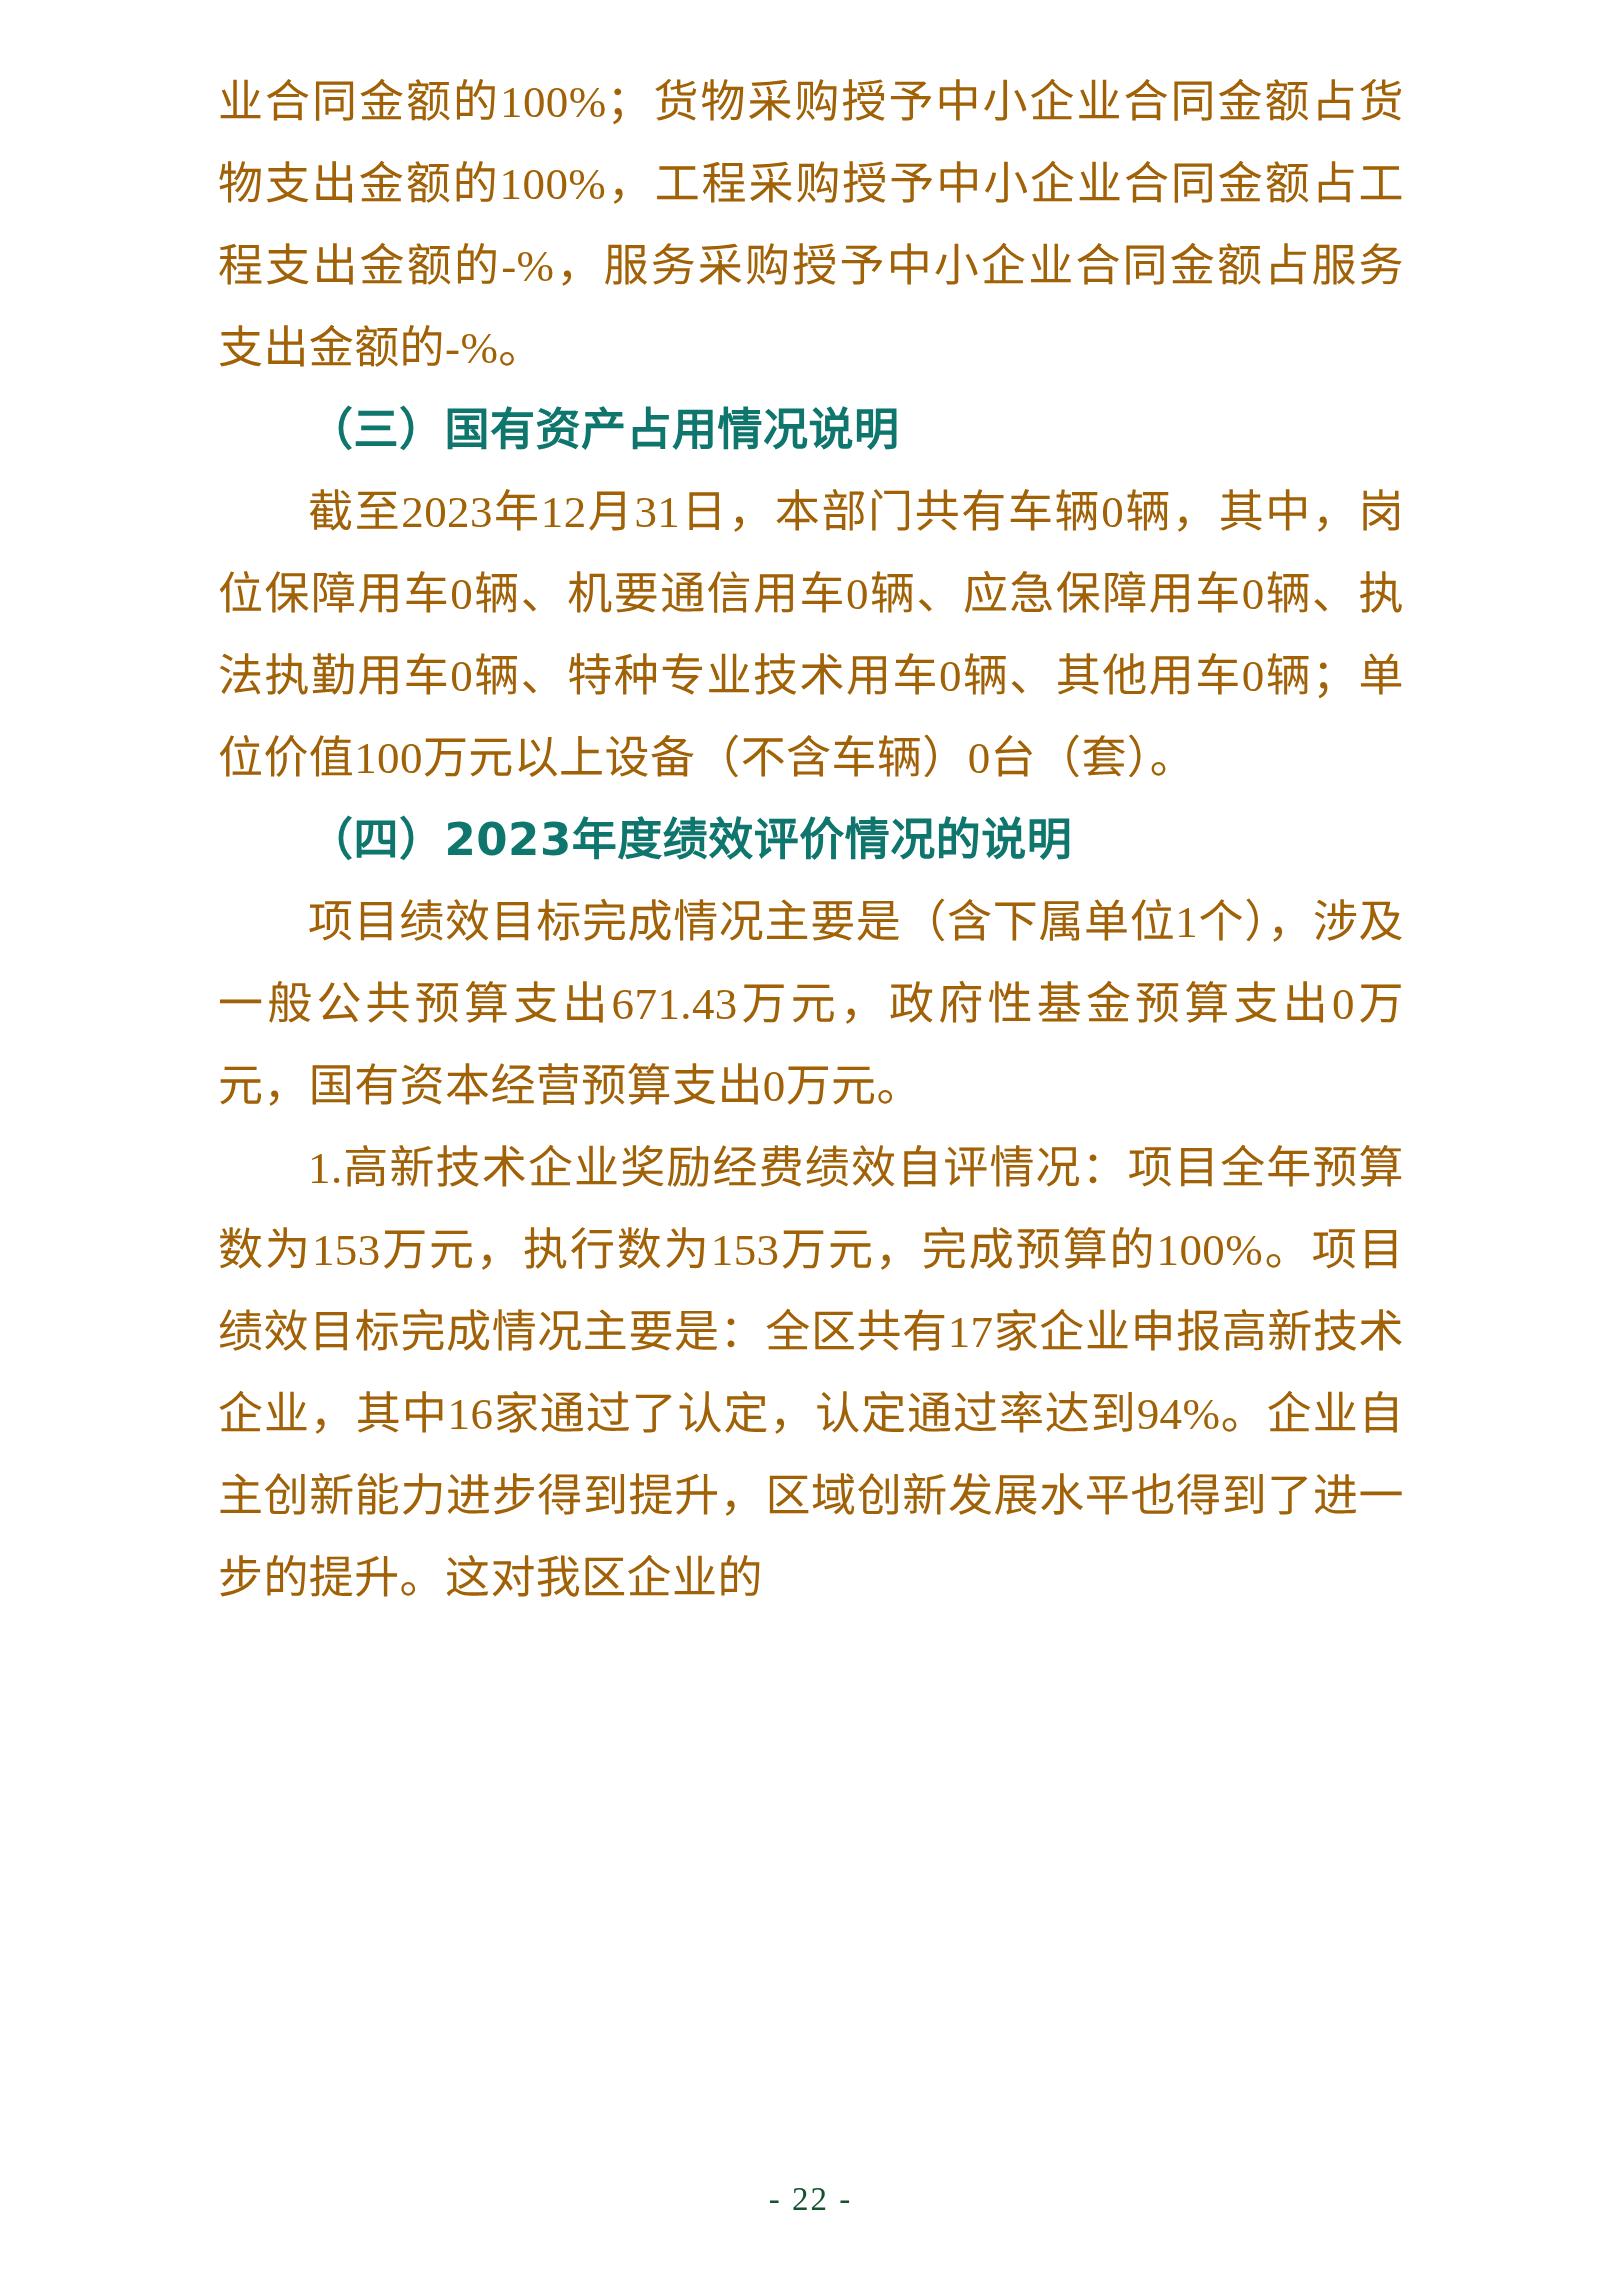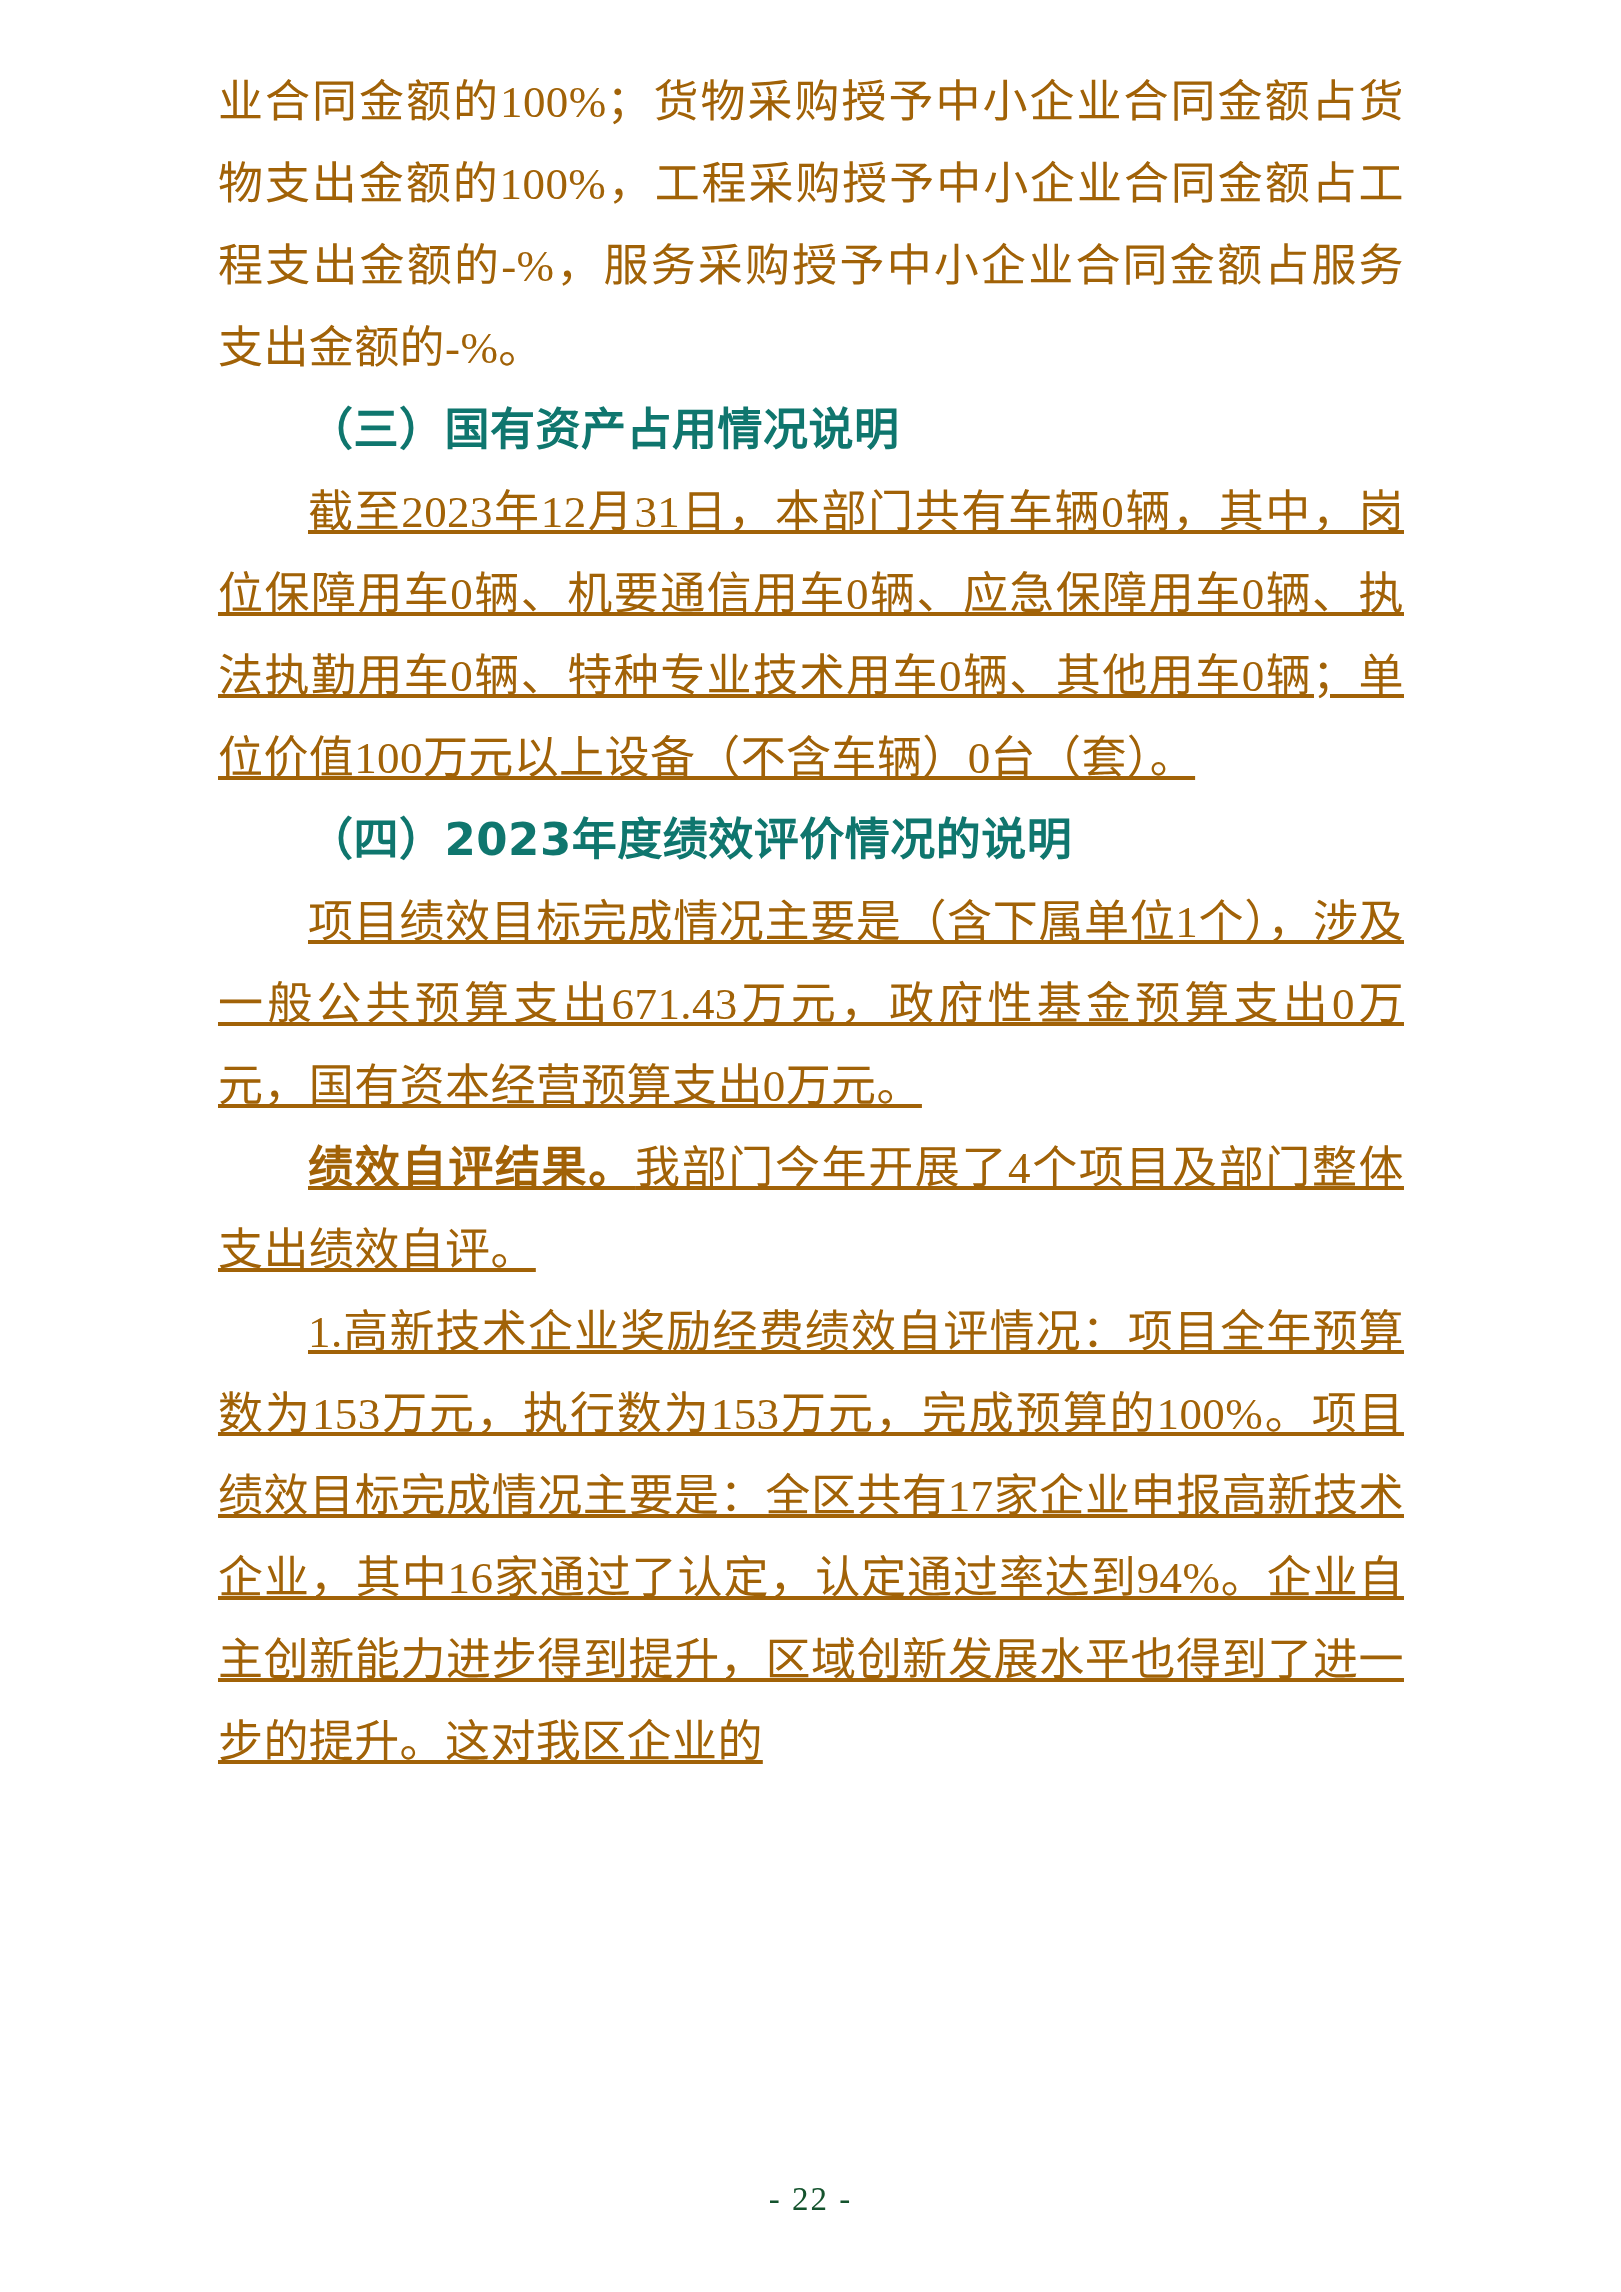--- a/index.html
+++ b/index.html
@@ -41,21 +41,20 @@
     line-height: 82px;
     text-align: justify;
     text-justify: inter-ideograph;
     letter-spacing: 0.4px;
     margin: 0;
     word-break: break-all;
     color: #a16207;
   }
   .para.indent {
     text-indent: 2em;
-    text-decoration: underline;
   }
   .para.cont {
     text-indent: 0;
   }
 
   
   .heading {
     font-size: 45px;
     line-height: 82px;
     font-weight: 700;
@@ -100,21 +99,20 @@
 
     <h3 class="heading">（三）国有资产占用情况说明</h3>
 
     <p class="para indent">截至2023年12月31日，本部门共有车辆0辆，其中，岗位保障用车0辆、机要通信用车0辆、应急保障用车0辆、执法执勤用车0辆、特种专业技术用车0辆、其他用车0辆；单位价值100万元以上设备（不含车辆）0台（套）。</p>
 
     <h3 class="heading">（四）2023年度绩效评价情况的说明</h3>
 
 
     <p class="para indent">项目绩效目标完成情况主要是（含下属单位1个），涉及一般公共预算支出671.43万元，政府性基金预算支出0万元，国有资本经营预算支出0万元。</p>
 
-    <p class="para indent"><span class="lead">绩效自评结果。</span><span>我部门今年开展了4个项目及部门整体支出绩效自评。</span></p>
 
     <p class="para indent">1.高新技术企业奖励经费绩效自评情况：项目全年预算数为153万元，执行数为153万元，完成预算的100%。项目绩效目标完成情况主要是：全区共有17家企业申报高新技术企业，其中16家通过了认定，认定通过率达到94%。企业自主创新能力进步得到提升，区域创新发展水平也得到了进一步的提升。这对我区企业的</p>
 
   </div>
 
   <div class="page-footer">
     <span class="folio">- 22 -</span>
   </div>
 
 </div>

